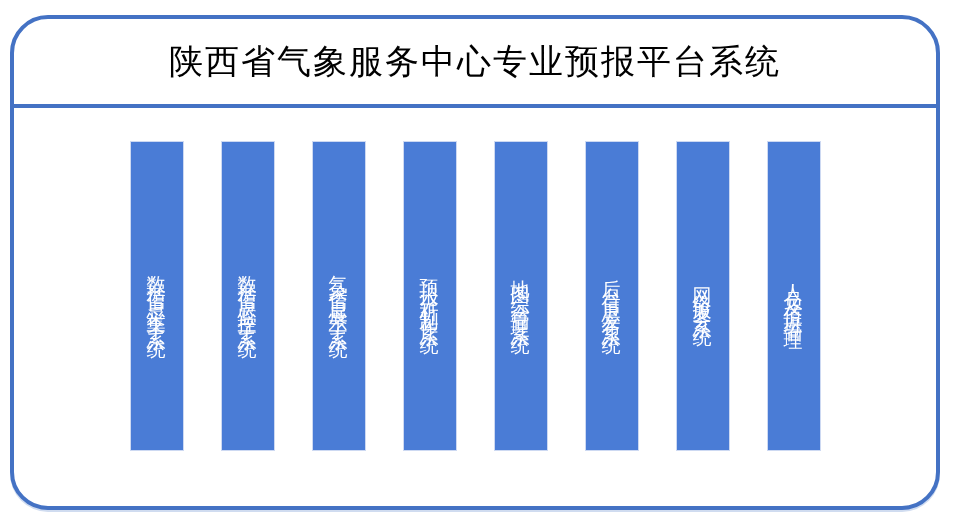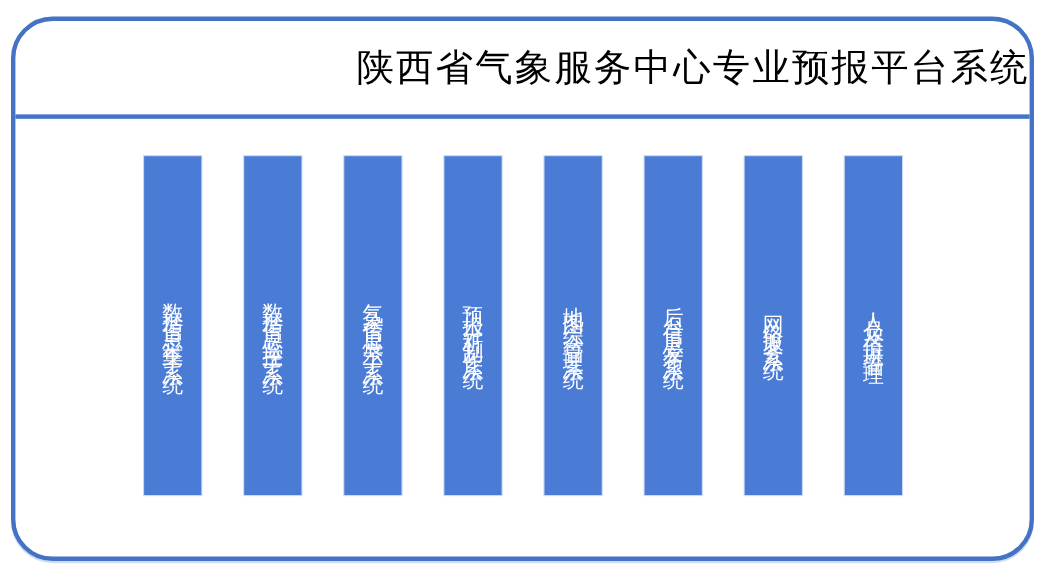--- a/index.html
+++ b/index.html
@@ -21,21 +21,21 @@
     border: 4px solid var(--border, #4472C4);
     border-radius: 38px;
     background: var(--background, #ffffff);
     box-shadow: 0 2px 0 rgba(68,114,196,0.25);
   }
   .title-row {
     height: 85px;
     border-bottom: 4px solid var(--border, #4472C4);
     display: flex;
     align-items: center;
-    justify-content: flex-end;
+    justify-content: center;
   }
   .title {
     margin: 0;
     font-size: 34px;
     font-weight: 400;
     letter-spacing: 2px;
     color: var(--title-text, #000000);
     white-space: nowrap;
   }
   .bars {

